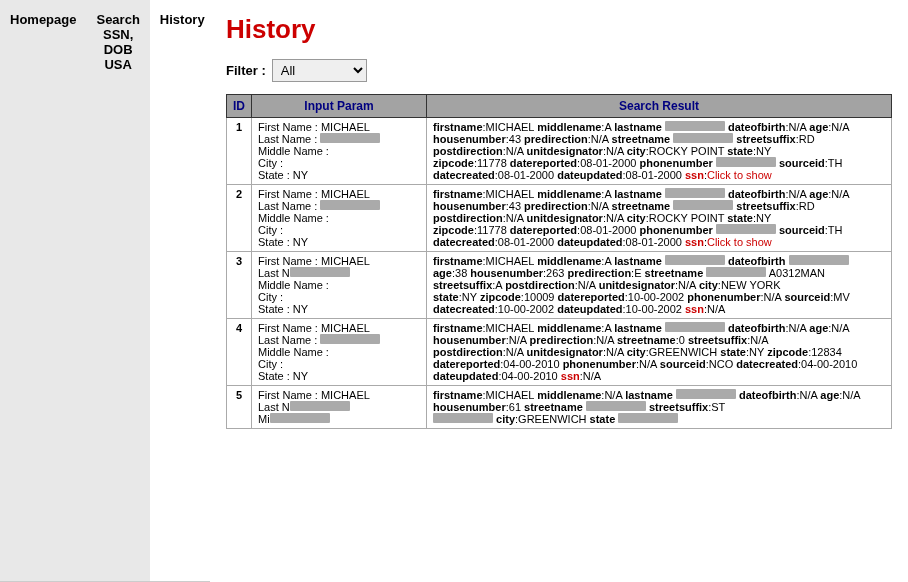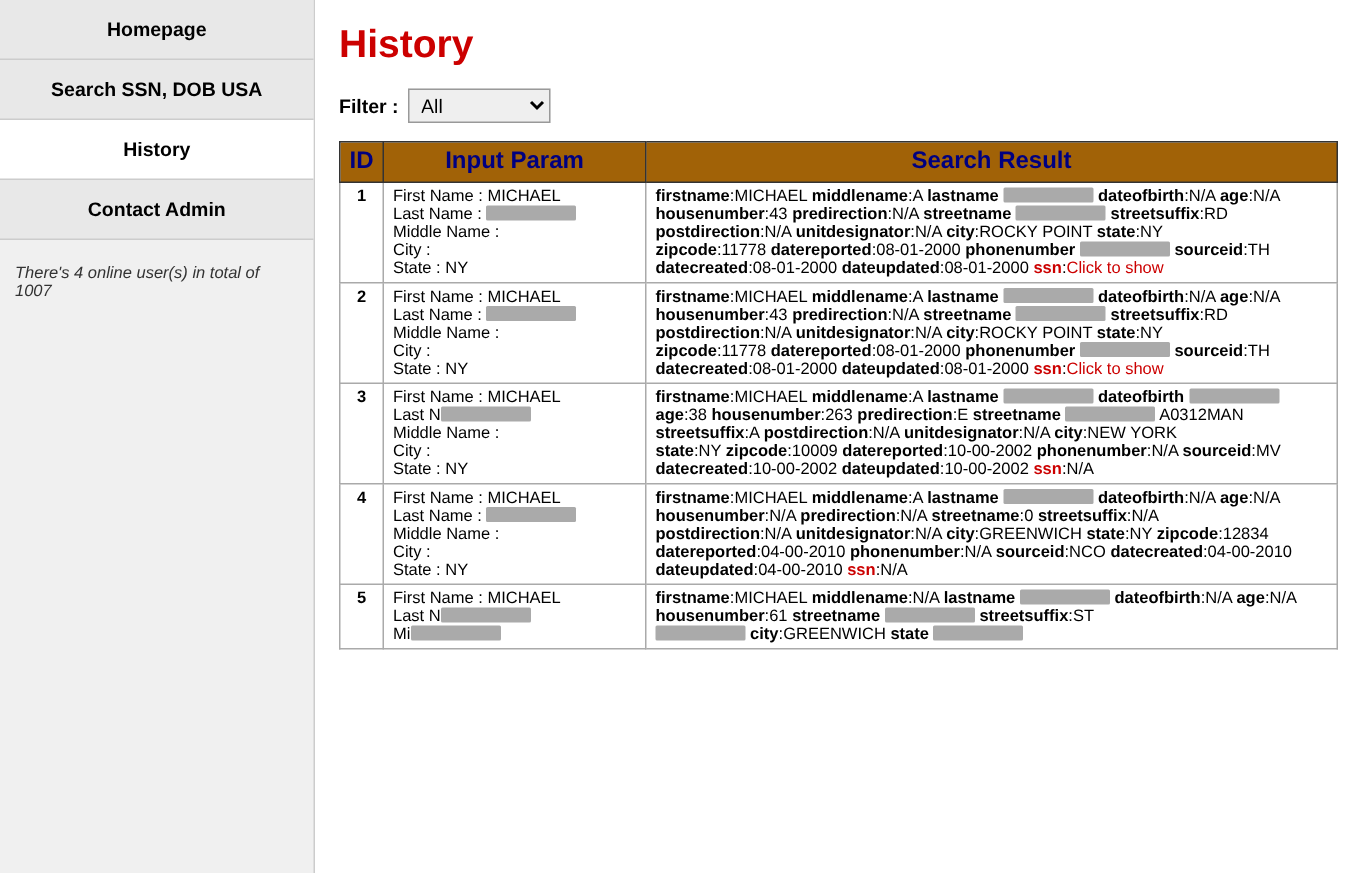--- a/index.html
+++ b/index.html
@@ -5,21 +5,21 @@
     * { margin: 0; padding: 0; box-sizing: border-box; }
     body { font-family: Arial, sans-serif; font-size: 12px; background: #fff; display: flex; width: 908px; height: 582px; overflow: hidden; }
 
     
     #sidebar {
       width: 210px;
       min-width: 210px;
       background: #f0f0f0;
       border-right: 1px solid #ccc;
       display: flex;
-      flex-direction: column;
+      flex-direction: row;
     }
     .sidebar-item {
       padding: 12px 10px;
       text-align: center;
       border-bottom: 1px solid #ccc;
       cursor: pointer;
       background: #e8e8e8;
       font-weight: bold;
       font-size: 13px;
       color: #000;
@@ -62,27 +62,27 @@
       border: 1px solid #999;
     }
 
     
     table.results-table {
       width: 100%;
       border-collapse: collapse;
       font-size: 11px;
     }
     table.results-table th {
-      background: #a16207;
+      background: #a3a3a3;
       border: 1px solid #333;
       padding: 4px 6px;
       text-align: center;
       font-weight: bold;
       color: #000080;
-      font-size: 16px;
+      font-size: 12px;
     }
     table.results-table td {
       border: 1px solid #aaa;
       padding: 3px 6px;
       vertical-align: top;
     }
     td.id-cell {
       text-align: center;
       font-weight: bold;
       vertical-align: middle;

